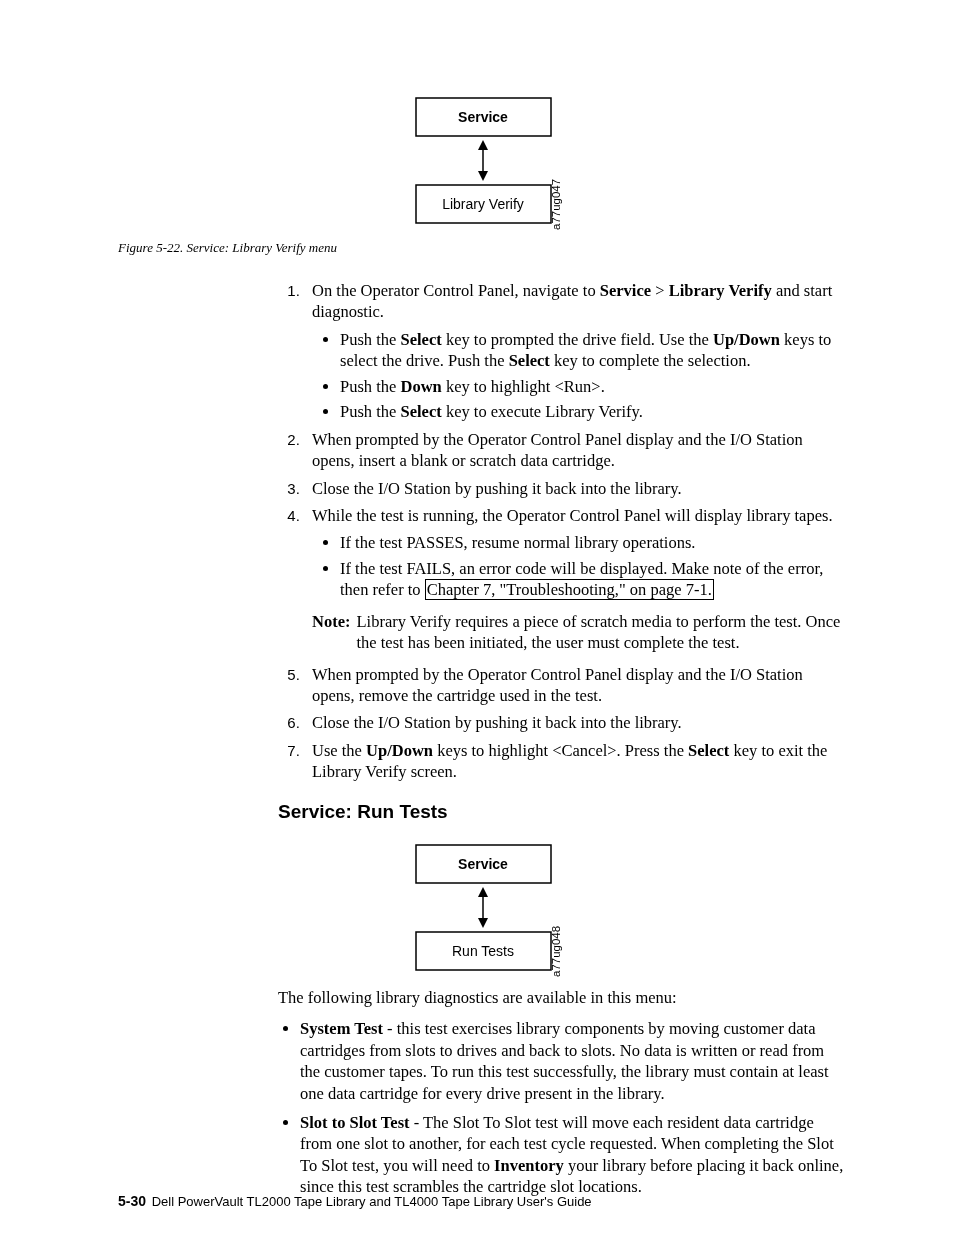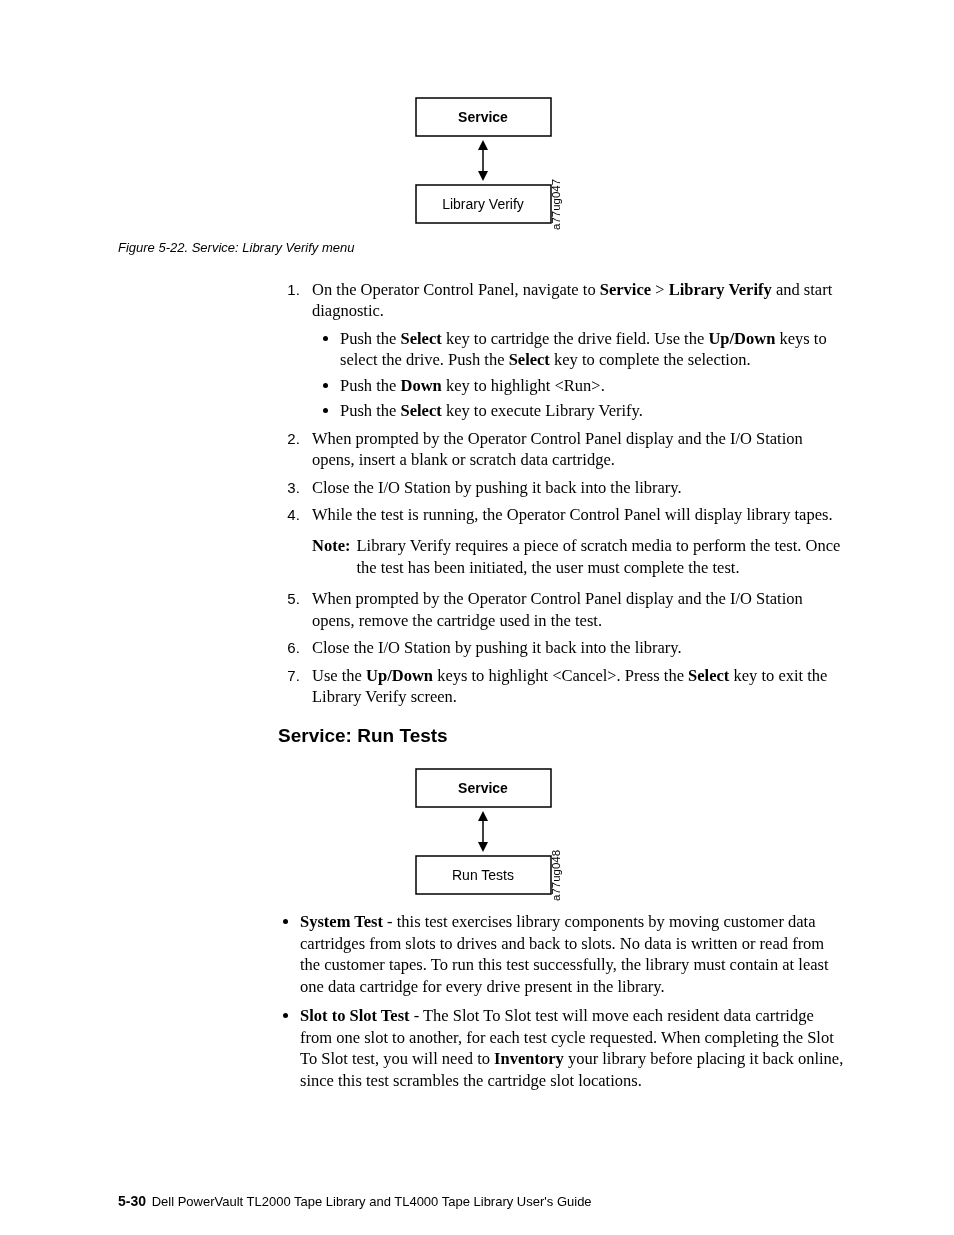--- a/index.html
+++ b/index.html
@@ -25,21 +25,21 @@
   }
   .diag-ref {
     position: absolute;
     font-family: Arial, Helvetica, sans-serif;
     font-size: 11.5px;
     color: #000;
     transform: rotate(-90deg);
     transform-origin: left top;
   }
   .figcap {
-    font-family: Liberation Sans, sans-serif;
+    font-family: Liberation Serif, serif;
     font-style: italic;
     font-size: 13px;
     color: #000;
     margin: 8px 0 24px 0;
   }
   ol.steps {
     margin: 0 0 12px 160px;
     padding: 0 0 0 26px;
     font-size: 16.5px;
     line-height: 1.30;
@@ -107,29 +107,33 @@
     </svg>
     <span class="diag-ref" style="left:432px; top:140px;">a77ug047</span>
   </div>
 
   <div class="figcap">Figure 5-22. Service: Library Verify menu</div>
 
   <ol class="steps">
     <li>
       <span>On the Operator Control Panel, navigate to </span><b>Service</b> <span>&gt;</span> <b>Library Verify</b><span> and start diagnostic.</span>
       <ul class="sub">
-        <li><span>Push the </span><b>Select</b><span> key to cartridge the drive field. Use the </span><b>Up/Down</b><span> keys to select the drive. Push the </span><b>Select</b><span> key to complete the selection.</span></li>
+        <li><span>Push the </span><b>Select</b><span> key to prompted the drive field. Use the </span><b>Up/Down</b><span> keys to select the drive. Push the </span><b>Select</b><span> key to complete the selection.</span></li>
         <li><span>Push the </span><b>Down</b><span> key to highlight &lt;Run&gt;.</span></li>
         <li><span>Push the </span><b>Select</b><span> key to execute Library Verify.</span></li>
       </ul>
     </li>
     <li>When prompted by the Operator Control Panel display and the I/O Station opens, insert a blank or scratch data cartridge.</li>
     <li>Close the I/O Station by pushing it back into the library.</li>
     <li>
       <span>While the test is running, the Operator Control Panel will display library tapes.</span>
+      <ul class="sub">
+        <li>If the test PASSES, resume normal library operations.</li>
+        <li><span>If the test FAILS, an error code will be displayed. Make note of the error, then refer to </span><span class="link">Chapter 7, "Troubleshooting," on page 7-1.</span></li>
+      </ul>
       <div class="notewrap">
         <div class="notelabel">Note:</div>
         <div class="notebody">Library Verify requires a piece of scratch media to perform the test. Once the test has been initiated, the user must complete the test.</div>
       </div>
     </li>
     <li>When prompted by the Operator Control Panel display and the I/O Station opens, remove the cartridge used in the test.</li>
     <li>Close the I/O Station by pushing it back into the library.</li>
     <li><span>Use the </span><b>Up/Down</b><span> keys to highlight &lt;Cancel&gt;. Press the </span><b>Select</b><span> key to exit the Library Verify screen.</span></li>
   </ol>
 
@@ -142,20 +146,21 @@
       <line x1="82" y1="56" x2="82" y2="85" stroke="#000" stroke-width="1.5"></line>
       <polygon points="82,50 77,60 87,60" fill="#000"></polygon>
       <polygon points="82,91 77,81 87,81" fill="#000"></polygon>
       <rect x="15" y="95" width="135" height="38" fill="none" stroke="#000" stroke-width="1.5"></rect>
       <text x="82" y="119" text-anchor="middle" font-family="Arial, Helvetica, sans-serif" font-size="14">Run Tests</text>
     </svg>
     <span class="diag-ref" style="left:432px; top:140px;">a77ug048</span>
   </div>
 
 
+  <div class="para">The following library diagnostics are available in this menu:</div>
 
   <ul class="top">
     <li><b>System Test</b><span> - this test exercises library components by moving customer data cartridges from slots to drives and back to slots. No data is written or read from the customer tapes. To run this test successfully, the library must contain at least one data cartridge for every drive present in the library.</span></li>
     <li><b>Slot to Slot Test</b><span> - The Slot To Slot test will move each resident data cartridge from one slot to another, for each test cycle requested. When completing the Slot To Slot test, you will need to </span><b>Inventory</b><span> your library before placing it back online, since this test scrambles the cartridge slot locations.</span></li>
   </ul>
 
 </div>
 
 <div class="footer">
   <span class="pg">5-30</span>

